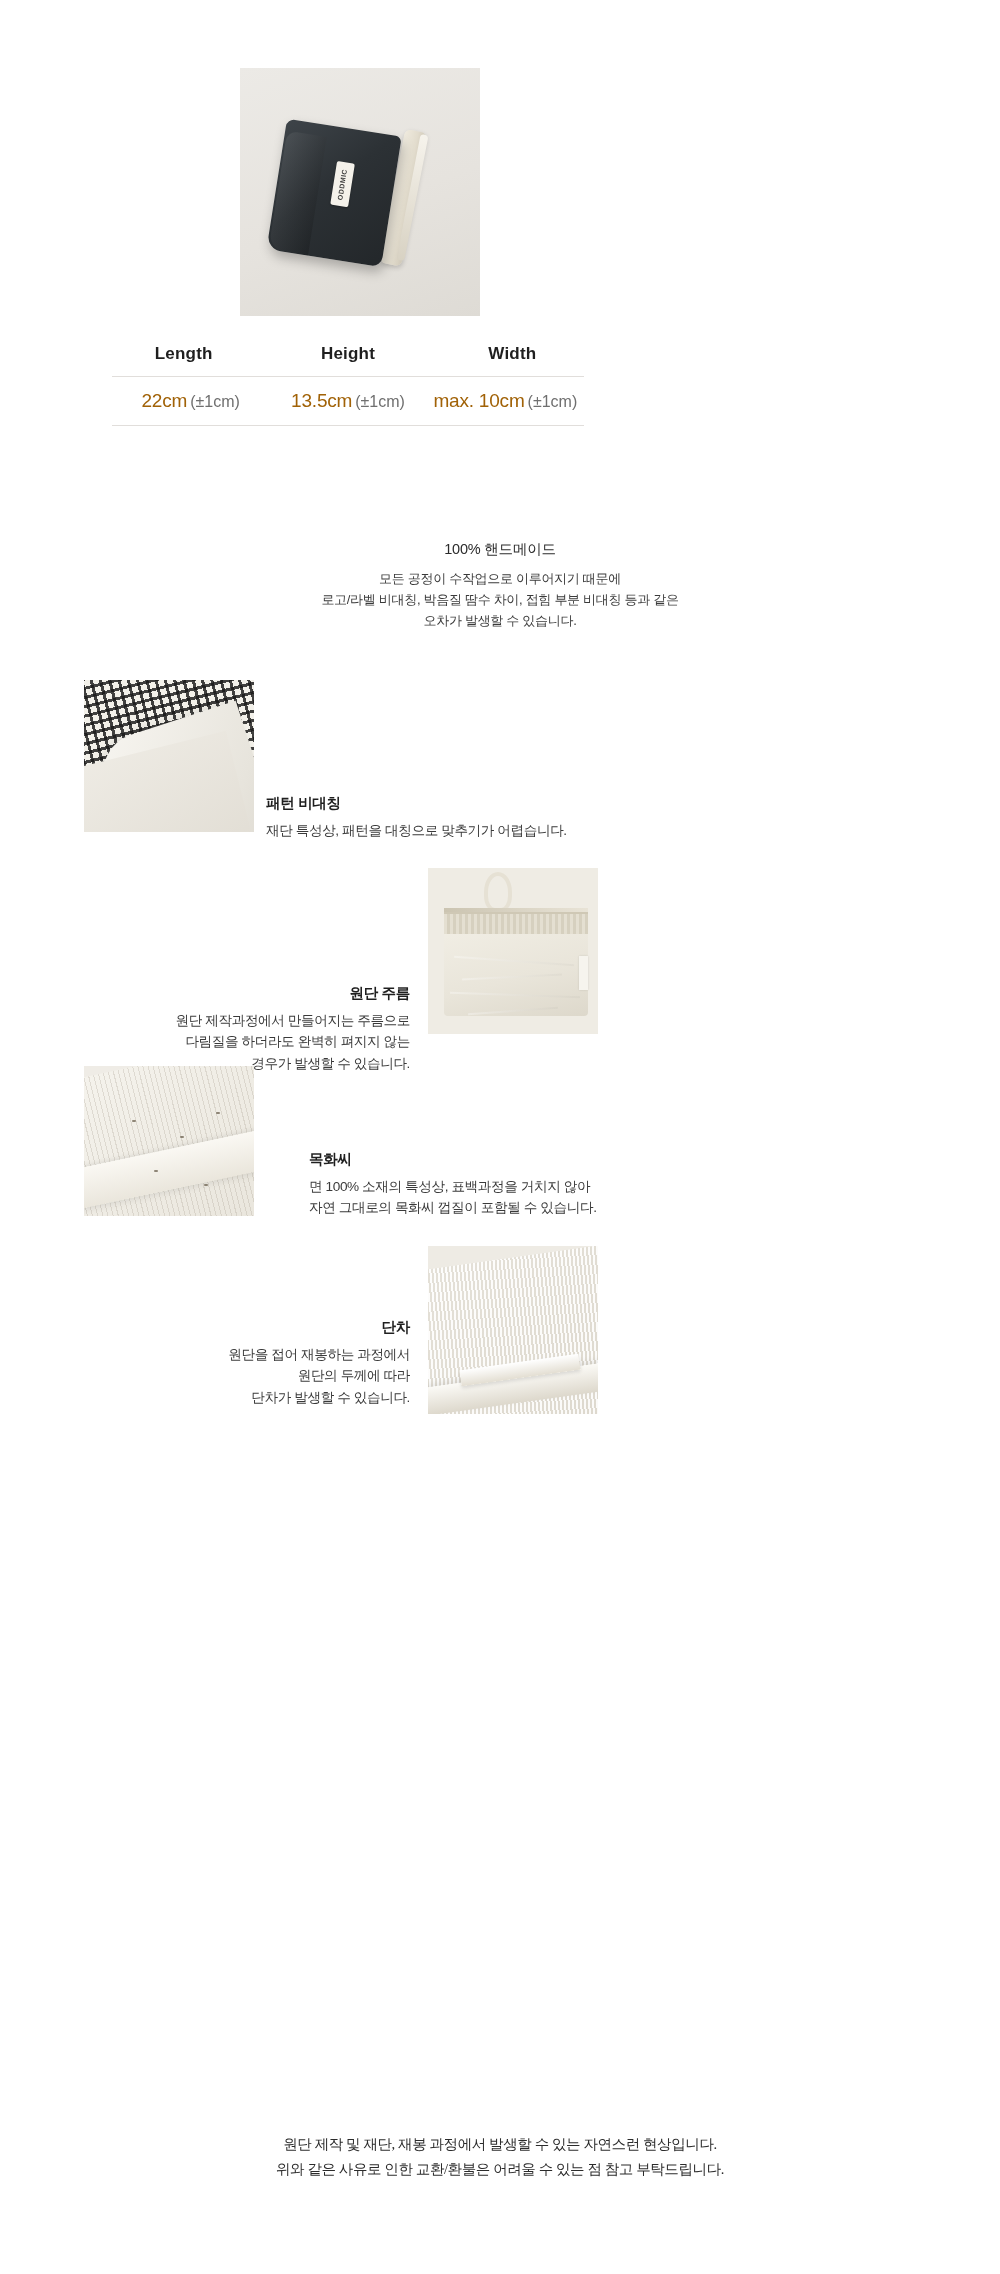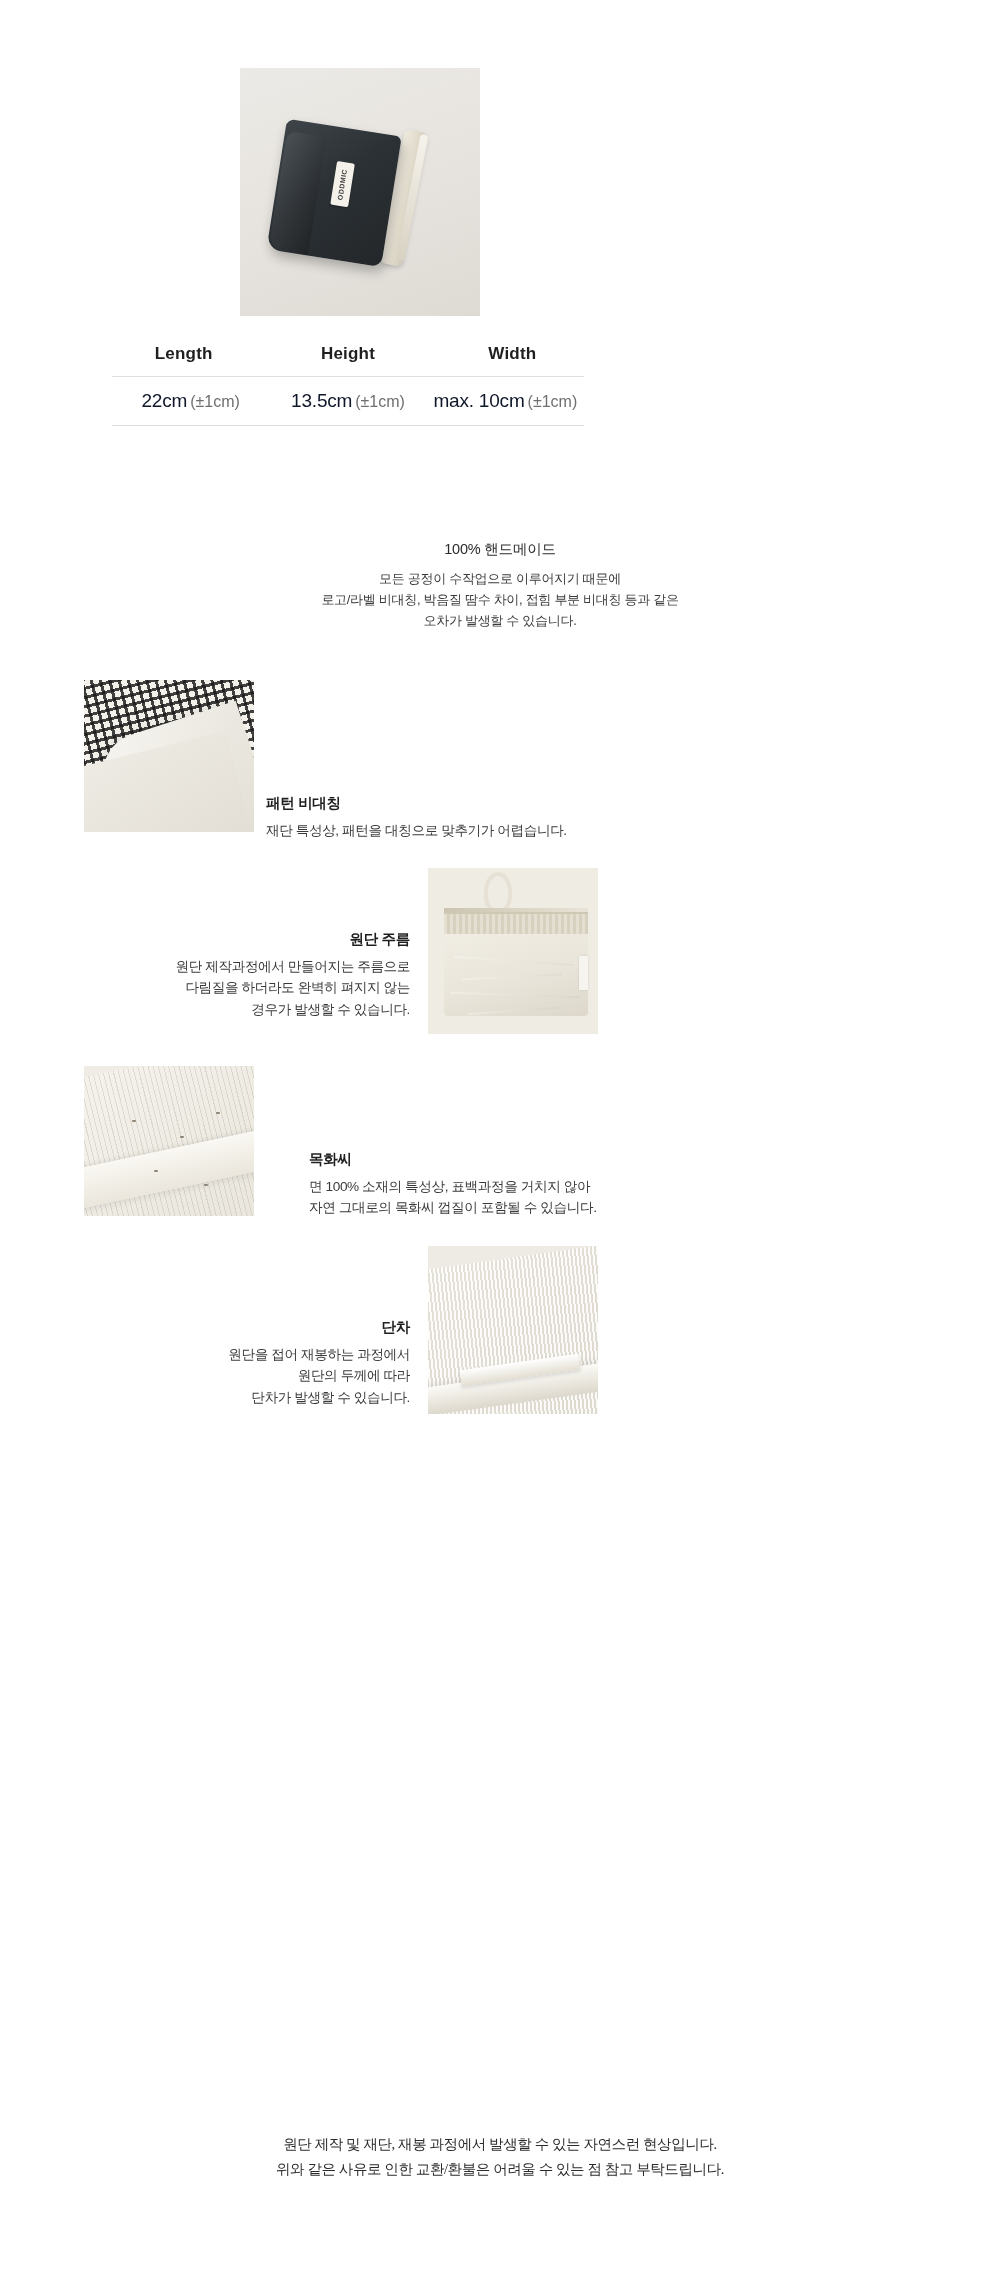--- a/index.html
+++ b/index.html
@@ -135,21 +135,21 @@
     padding-top: 13px;
     padding-bottom: 13px;
   }
   .spec-row > div {
     flex: 1;
     text-align: center;
     white-space: nowrap;
   }
   .spec-val {
     font-size: 19px;
-    color: #0f172a;
+    color: #a16207;
     letter-spacing: -0.2px;
   }
   .spec-tol {
     font-size: 16px;
     color: #6f6f6f;
     margin-left: 3px;
   }
 
   
   .handmade {
@@ -412,21 +412,21 @@
         <div class="body"></div>
         <div class="zipline"></div>
         <div class="top-band"></div>
         <div class="wrinkle" style="left:26px; top:92px; width:120px; transform:rotate(4deg);"></div>
         <div class="wrinkle" style="left:34px; top:108px; width:100px; transform:rotate(-3deg);"></div>
         <div class="wrinkle" style="left:22px; top:126px; width:130px; transform:rotate(2deg);"></div>
         <div class="wrinkle" style="left:40px; top:142px; width:90px; transform:rotate(-4deg);"></div>
         <div class="tag"></div>
       </div>
     </div>
-    <div class="f-text align-right" style="left:0px; top:930px; width:410px;text-align:right;">
+    <div class="f-text align-right" style="left:0px; top:984px; width:410px;text-align:right;">
       <div class="f-title">원단 주름</div>
       <div class="f-body">원단 제작과정에서 만들어지는 주름으로
 다림질을 하더라도 완벽히 펴지지 않는
 경우가 발생할 수 있습니다.</div>
     </div>
   </div>
 
   <div class="feature">
     <div class="f-photo" style="left:84px; top:1066px; width:170px; height:150px;">
       <div class="ph-seed">

